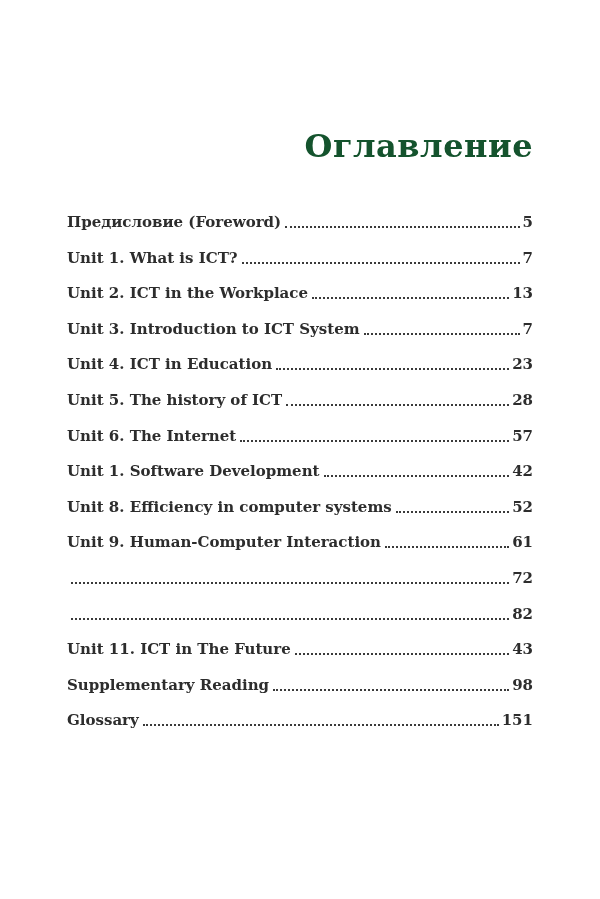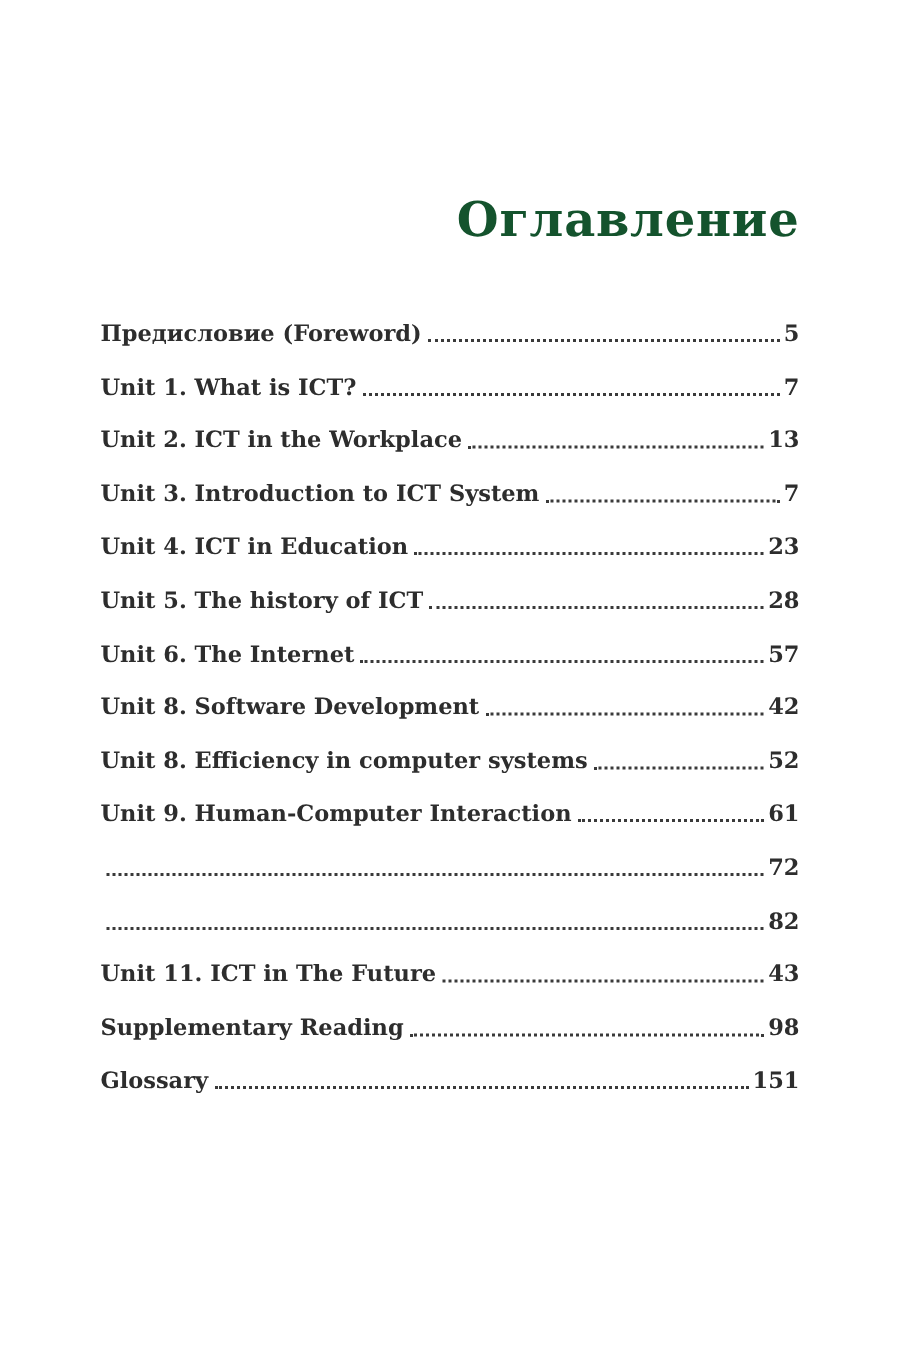--- a/index.html
+++ b/index.html
@@ -94,21 +94,21 @@
         <span class="label">Unit 5. The history of ICT</span>
         <span class="leader"></span>
         <span class="pagenum">28</span>
       </div>
       <div class="entry">
         <span class="label">Unit 6. The Internet</span>
         <span class="leader"></span>
         <span class="pagenum">57</span>
       </div>
       <div class="entry">
-        <span class="label">Unit 8. Software Development</span>
+        <span class="label">Unit 1. Software Development</span>
         <span class="leader"></span>
         <span class="pagenum">42</span>
       </div>
       <div class="entry">
         <span class="label">Unit 8. Efficiency in computer systems</span>
         <span class="leader"></span>
         <span class="pagenum">52</span>
       </div>
       <div class="entry">
         <span class="label">Unit 9. Human-Computer Interaction</span>

